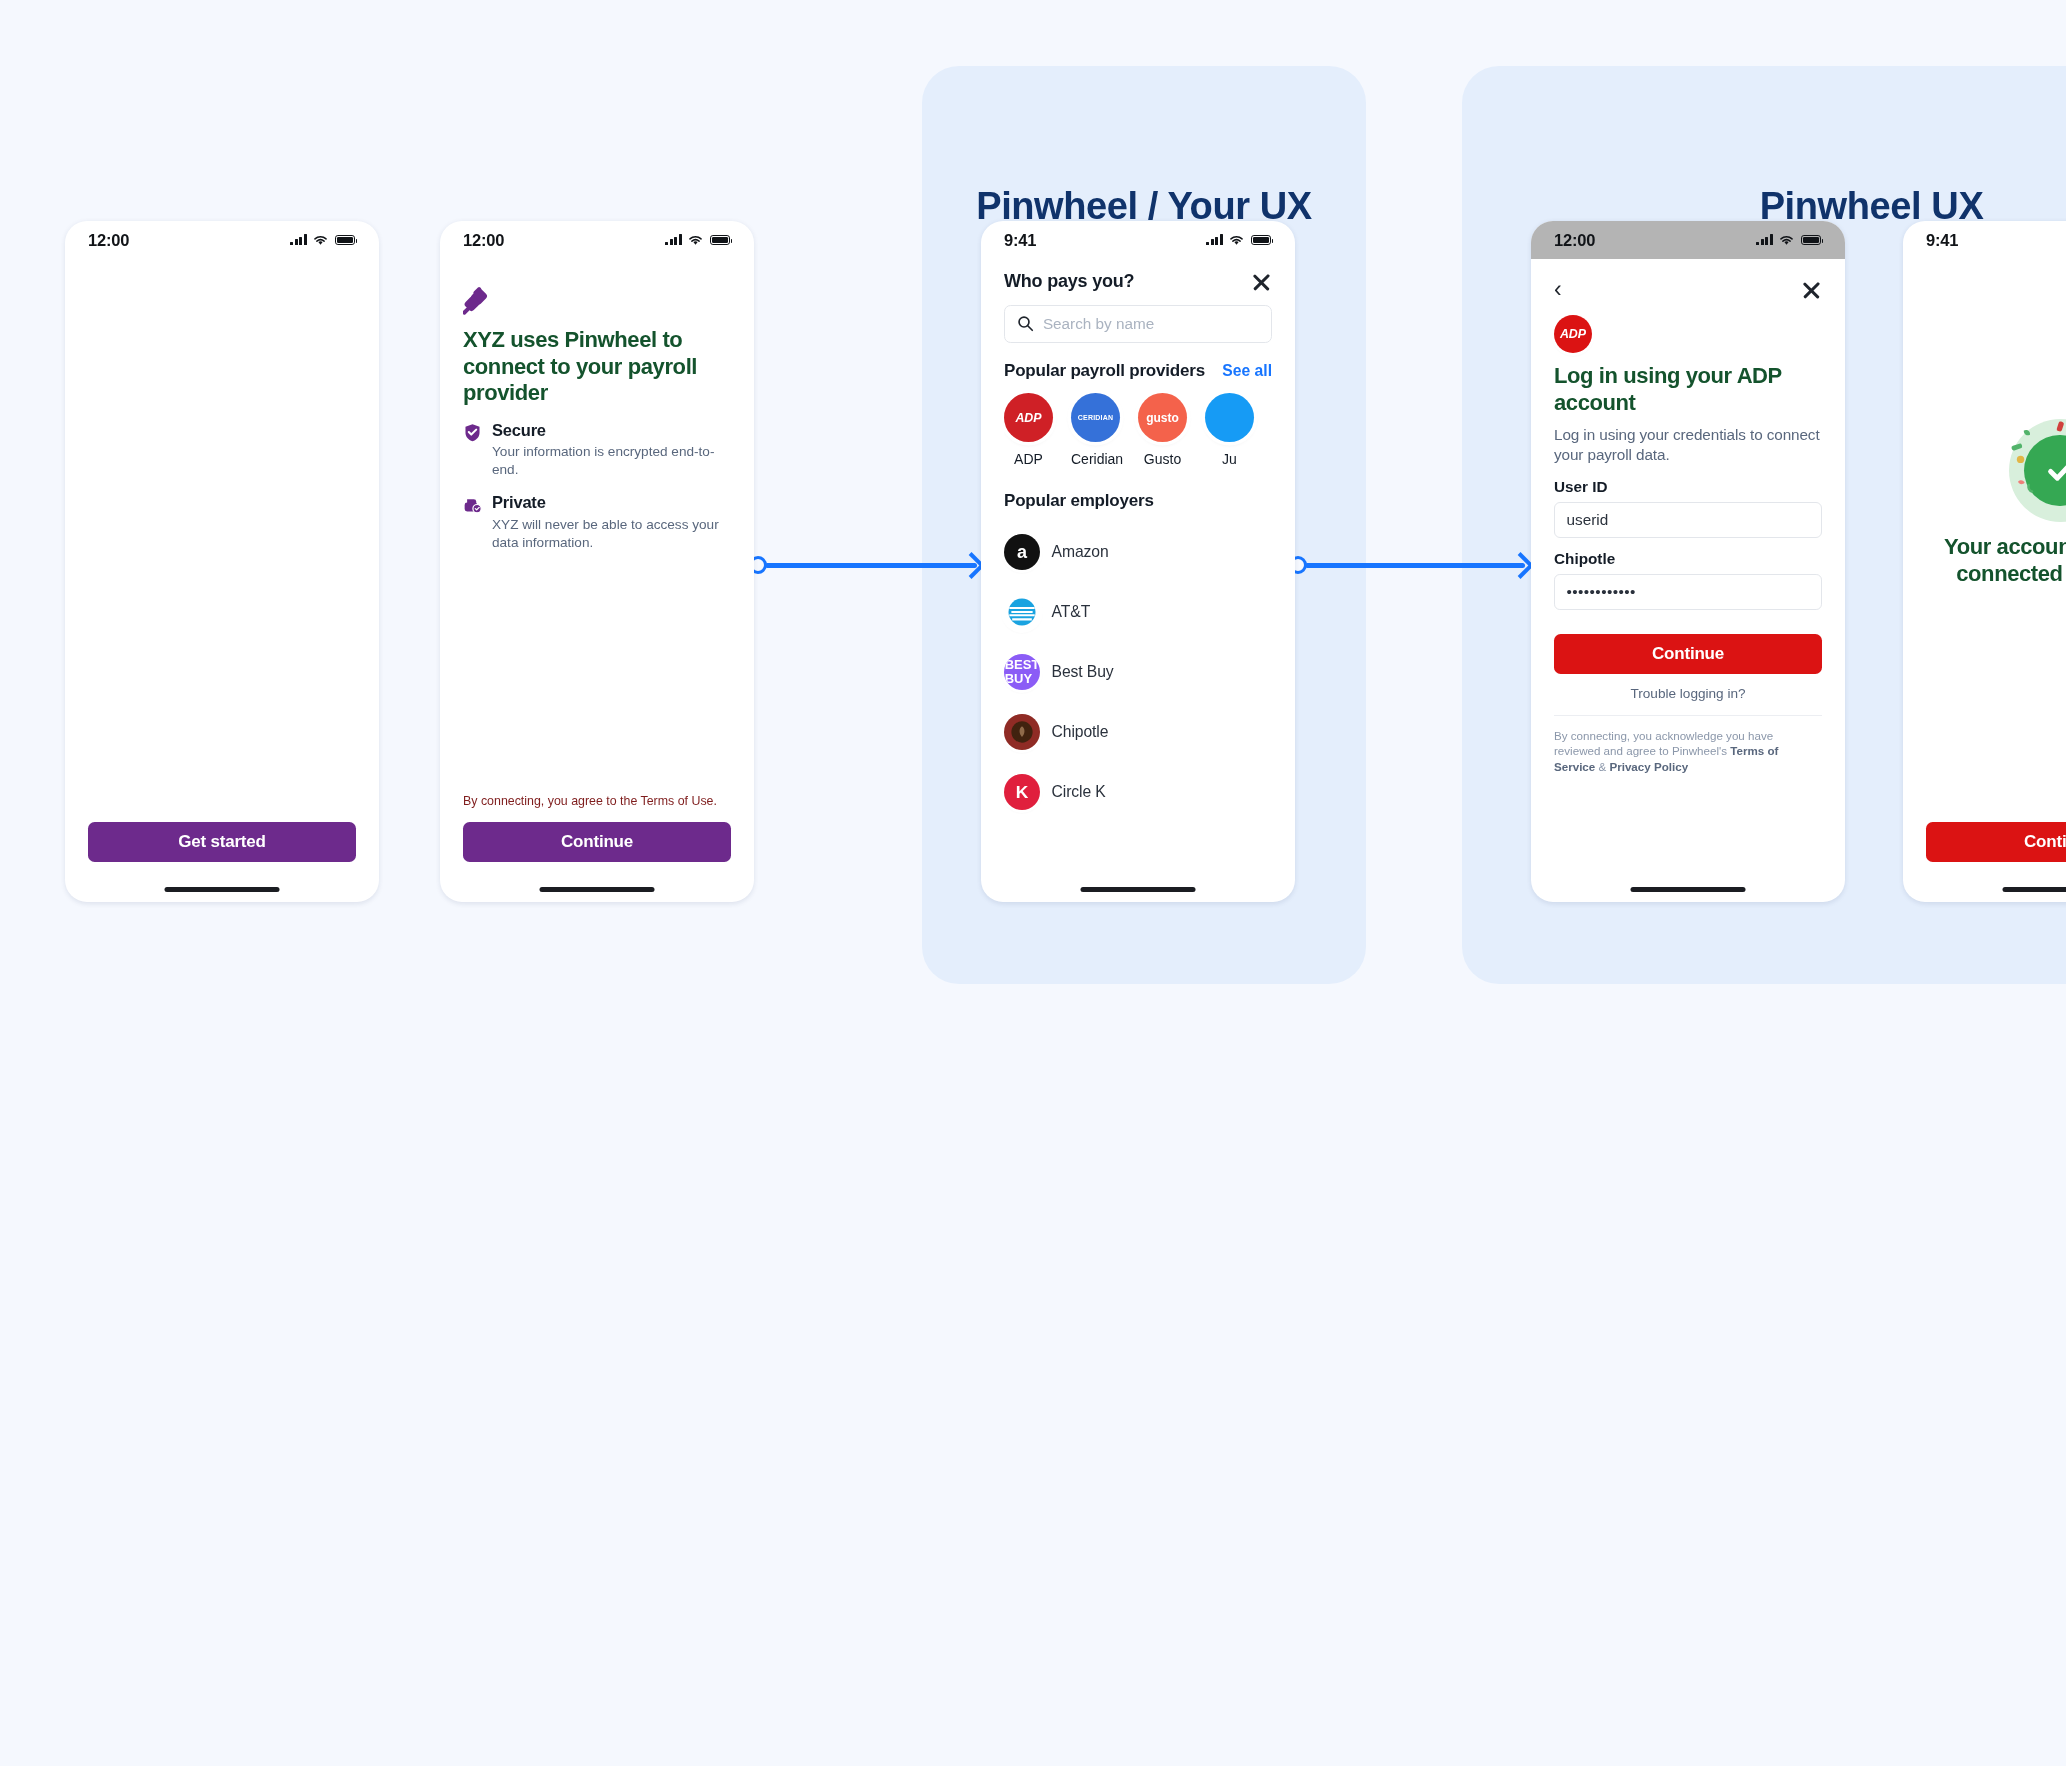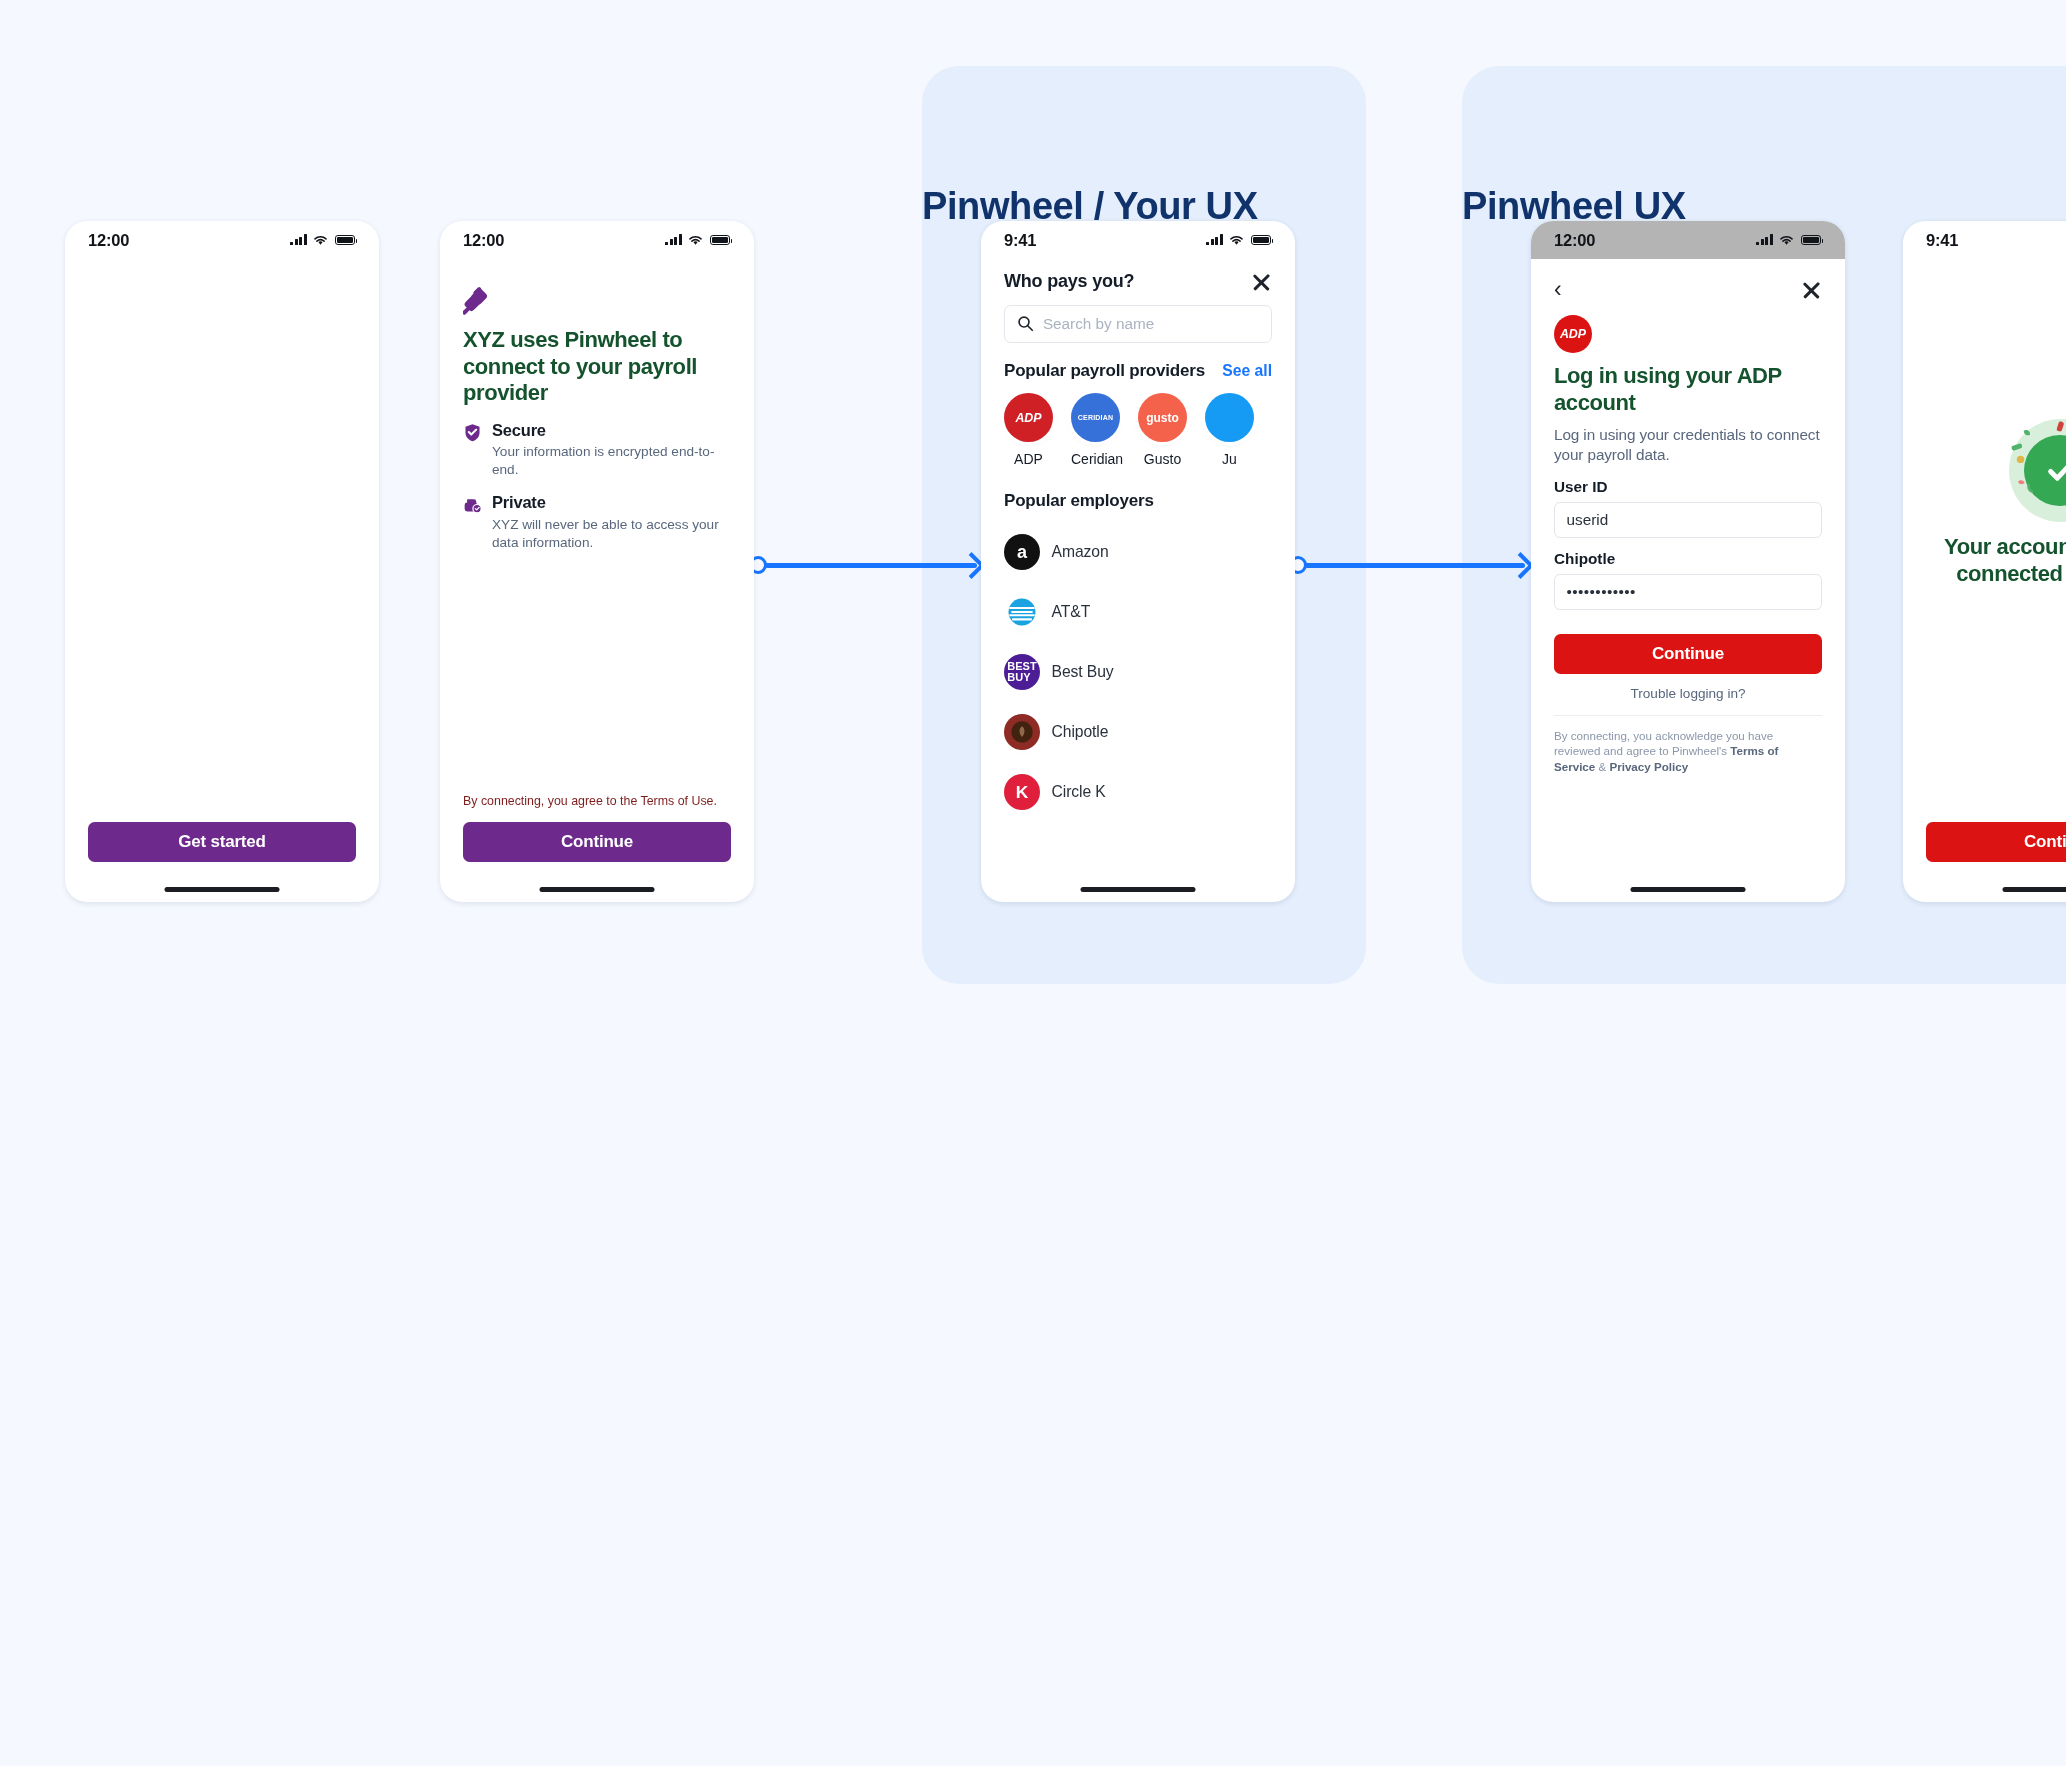--- a/index.html
+++ b/index.html
@@ -13,21 +13,21 @@
 
   
   .group-panel {
     position: absolute;
     background: #e4eefc;
     border-radius: 37px;
   }
   .group-title {
     position: absolute;
     width: 100%;
-    text-align: left;
+    text-align: center;
     color: #10336b;
     font-weight: bold;
     font-size: 38px;
     letter-spacing: -0.4px;
   }
 
   
   .phone {
     position: absolute;
     width: 314px;
@@ -361,21 +361,21 @@
                   <path d="M13 34h62"></path>
                   <path d="M13 52h62"></path>
                   <path d="M18 44h52"></path>
                   <path d="M20 62h48"></path>
                 </g>
               </svg>
           </div>
           <div class="nm">AT&amp;T</div>
         </div>
         <div class="emp">
-          <div class="chip" style="background:#4c1d95;font-size:11px;line-height:1.05;flex-direction:column;">BEST<br>BUY</div>
+          <div class="chip" style="background:#8b5cf6;font-size:13px;line-height:1.05;flex-direction:column;">BEST<br>BUY</div>
           <div class="nm">Best Buy</div>
         </div>
         <div class="emp">
           <div class="chip" style="background:#8f2b25;">
             <svg viewBox="0 0 88 88" width="36" height="36">
                 <circle cx="44" cy="44" r="42" fill="#8f2b25"></circle>
                 <circle cx="44" cy="44" r="26" fill="#40220f"></circle>
                 <path d="M44 30c8 5 8 18 0 26-8-8-8-21 0-26z" fill="#8f6a4a"></path>
               </svg>
           </div>

